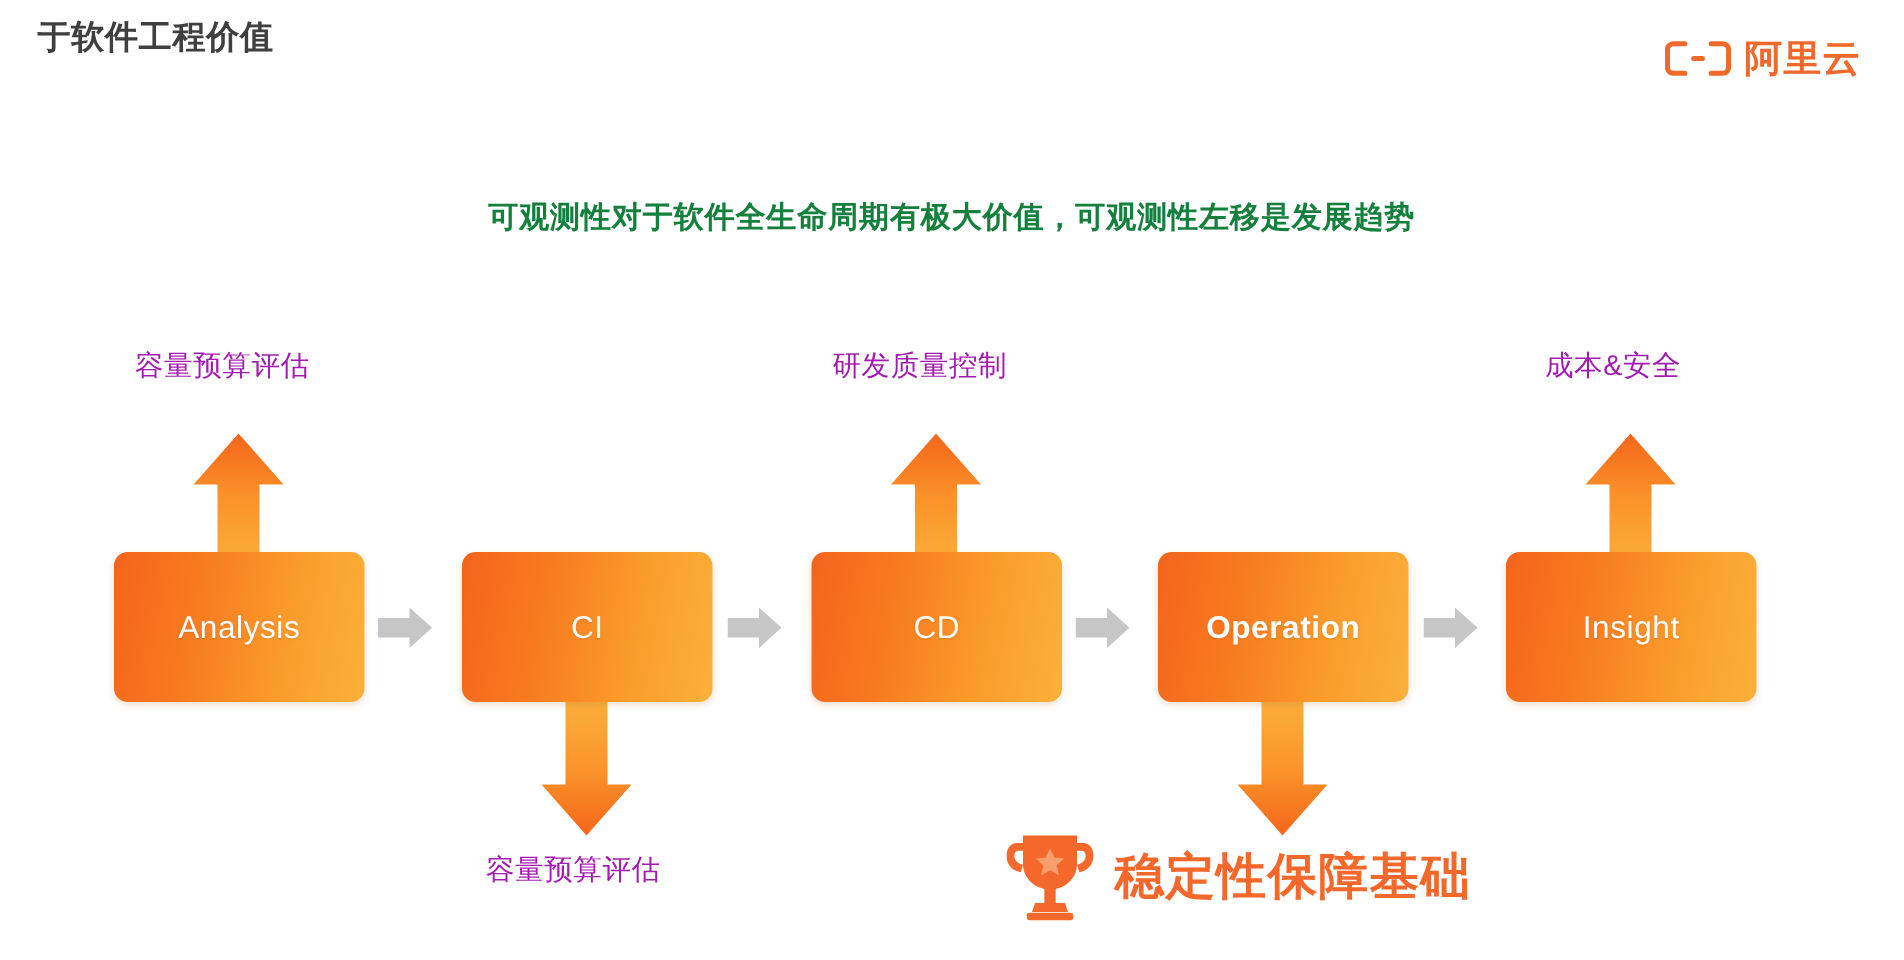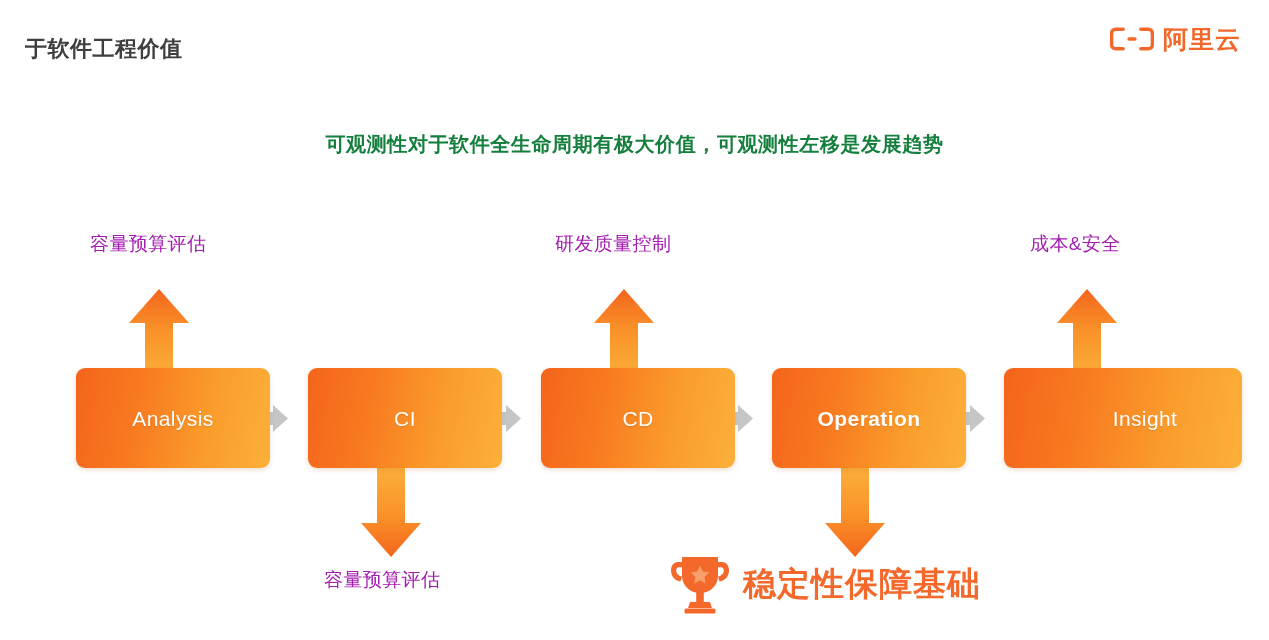--- a/index.html
+++ b/index.html
@@ -14,21 +14,21 @@
     position: relative;
     overflow: hidden;
     font-family: "Liberation Sans", "DejaVu Sans", sans-serif;
     -webkit-font-smoothing: antialiased;
   }
 
   
   .page-title {
     position: absolute;
     left: 25px;
-    top: 34px;
+    top: 10px;
     font-size: 22px;
     font-weight: bold;
     color: #3f3f3f;
     letter-spacing: 0.5px;
     white-space: nowrap;
   }
 
   .brand-logo {
     position: absolute;
     right: 28px;
@@ -68,21 +68,21 @@
     left: 0;
     top: 0;
     width: 1269px;
     height: 640px;
   }
 
   
   .stage-box {
     position: absolute;
     top: 368px;
-    width: 194px;
+    width: 167px;
     height: 100px;
     border-radius: 9px;
     background: linear-gradient(100deg, #f4641c 0%, #f87a20 32%, #fa9c2b 68%, #fbb03a 100%);
     box-shadow: 0 2px 5px rgba(180,110,40,0.22);
     display: flex;
     align-items: center;
     justify-content: center;
     z-index: 3;
   }
   .stage-label {
@@ -91,21 +91,21 @@
     letter-spacing: 0.4px;
     line-height: 1;
     text-shadow: 0 1px 1px rgba(150,80,20,0.25);
   }
   .stage-label.is-bold { font-weight: bold; }
 
   .stage-box.s0 { left: 76px; }
   .stage-box.s1 { left: 308px; }
   .stage-box.s2 { left: 541px; }
   .stage-box.s3 { left: 772px; }
-  .stage-box.s4 { left: 1004px; padding-left: 44px; }
+  .stage-box.s4 { left: 1004px; }
 
   
   .connector {
     position: absolute;
     top: 405px;
     width: 36px;
     height: 27px;
     z-index: 2;
   }
   .connector.c0 { left: 252px; }

